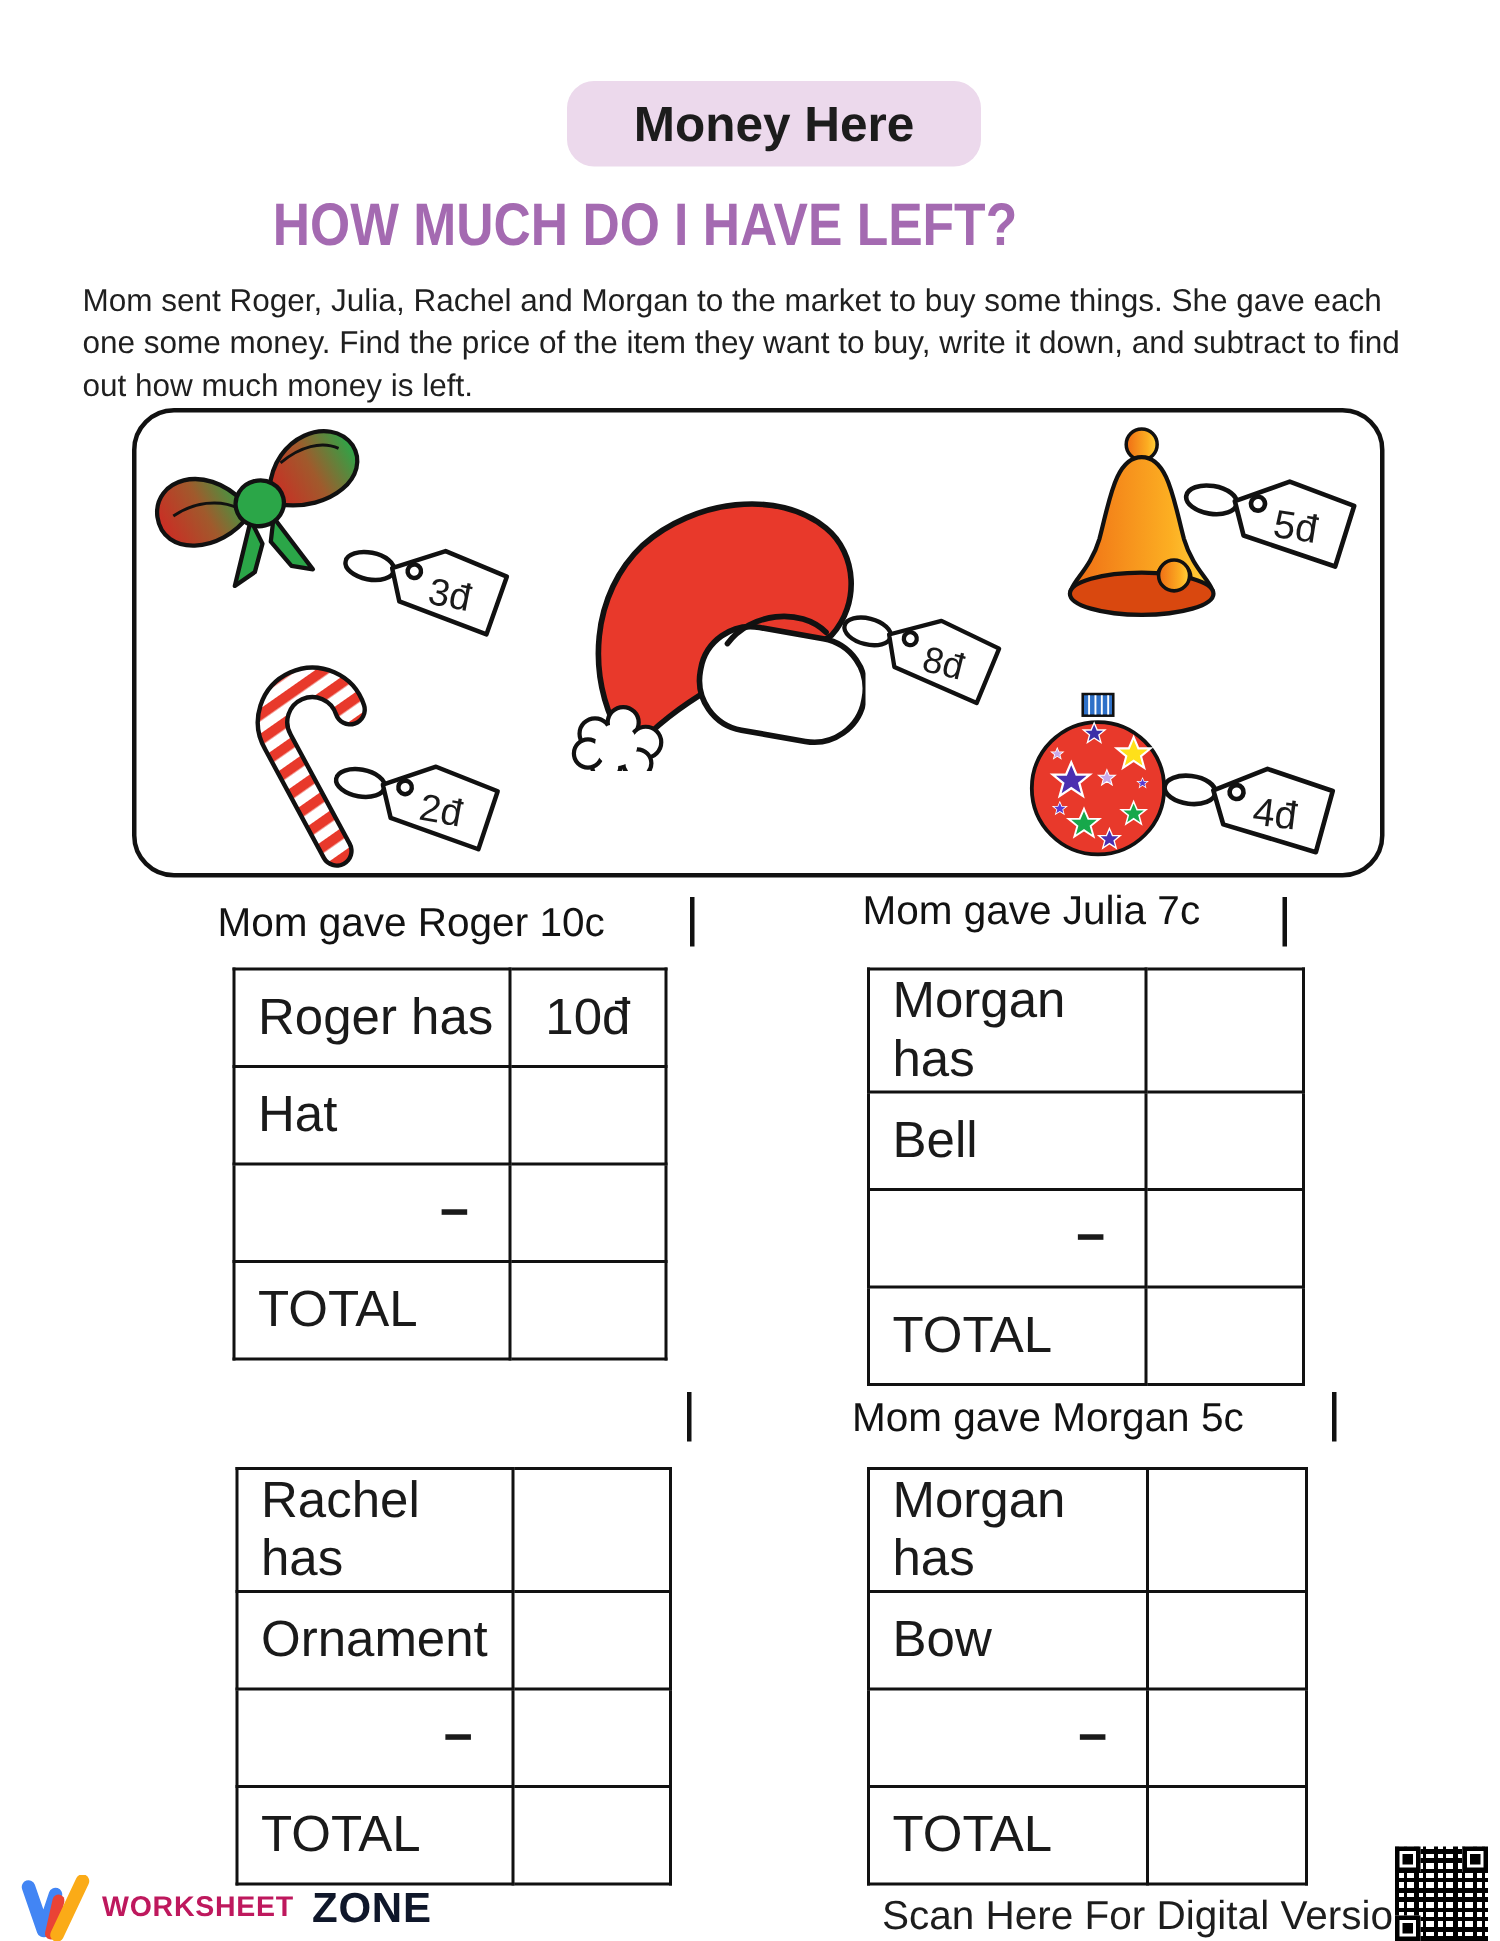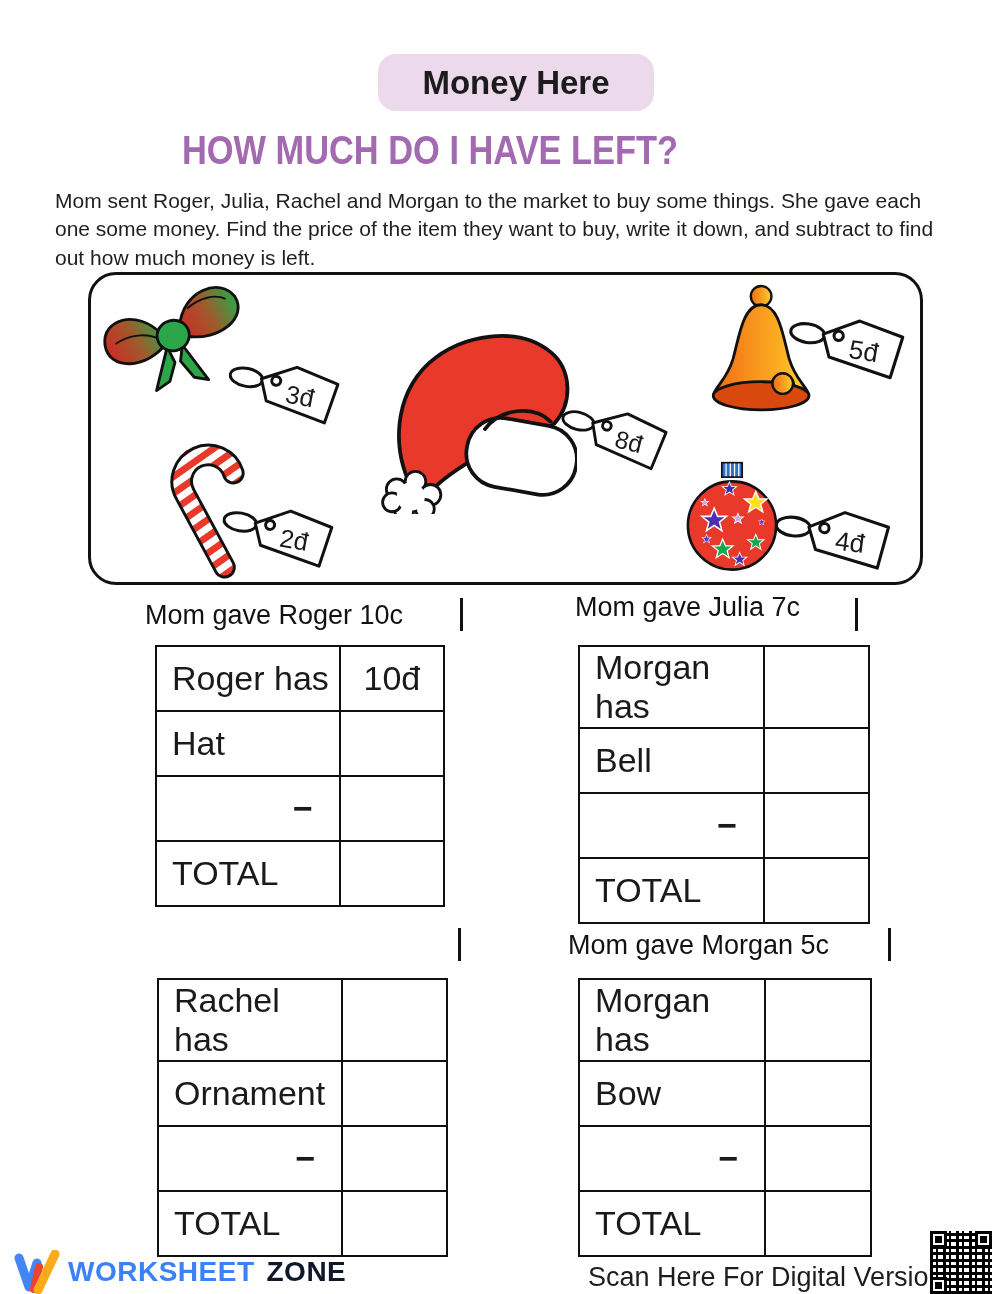--- a/index.html
+++ b/index.html
@@ -32,21 +32,21 @@
   table.sheet tr{height:65px;}
   table.sheet td{border:2.5px solid #111;vertical-align:middle;font-size:34px;color:#1a1a1a;}
   td.lbl{width:62%;padding-left:15px;}
   td.val{width:38%;text-align:center;padding:0;}
   td.big{font-size:38px;}
   td.minus{text-align:right;padding-right:28px;font-weight:700;font-size:31px;letter-spacing:-2px;}
   td.total-line{border-top:6px solid #000;}
 
   
   .logo{position:absolute;left:14px;top:1250px;display:flex;align-items:center;gap:8px;}
-  .logo .word1{font-size:28px;font-weight:700;color:#3b82f6;letter-spacing:0.5px;}
+  .logo .word1{font-size:19px;font-weight:700;color:#be185d;letter-spacing:0.5px;}
   .logo .word2{font-size:28px;font-weight:700;color:#0f172a;letter-spacing:0.5px;margin-left:4px;}
   .scan-text{position:absolute;left:588px;top:1262px;font-size:27px;color:#1d1d1d;white-space:nowrap;}
   .qr{position:absolute;left:930px;top:1231px;width:62px;height:63px;background:
       repeating-linear-gradient(90deg,#000 0 3px,transparent 3px 6px,#000 6px 8px,transparent 8px 13px),
       repeating-linear-gradient(0deg,#000 0 3px,#fff 3px 6px,#000 6px 9px,#fff 9px 13px);}
   .qr .f{position:absolute;width:17px;height:17px;border:3px solid #000;background:#fff;box-sizing:border-box;}
   .qr .f::after{content:"";position:absolute;inset:2px;background:#000;}
   .qr .f.tl{left:0;top:0;} .qr .f.tr{right:0;top:0;} .qr .f.bl{left:0;bottom:0;}
 </style>
 </head>

